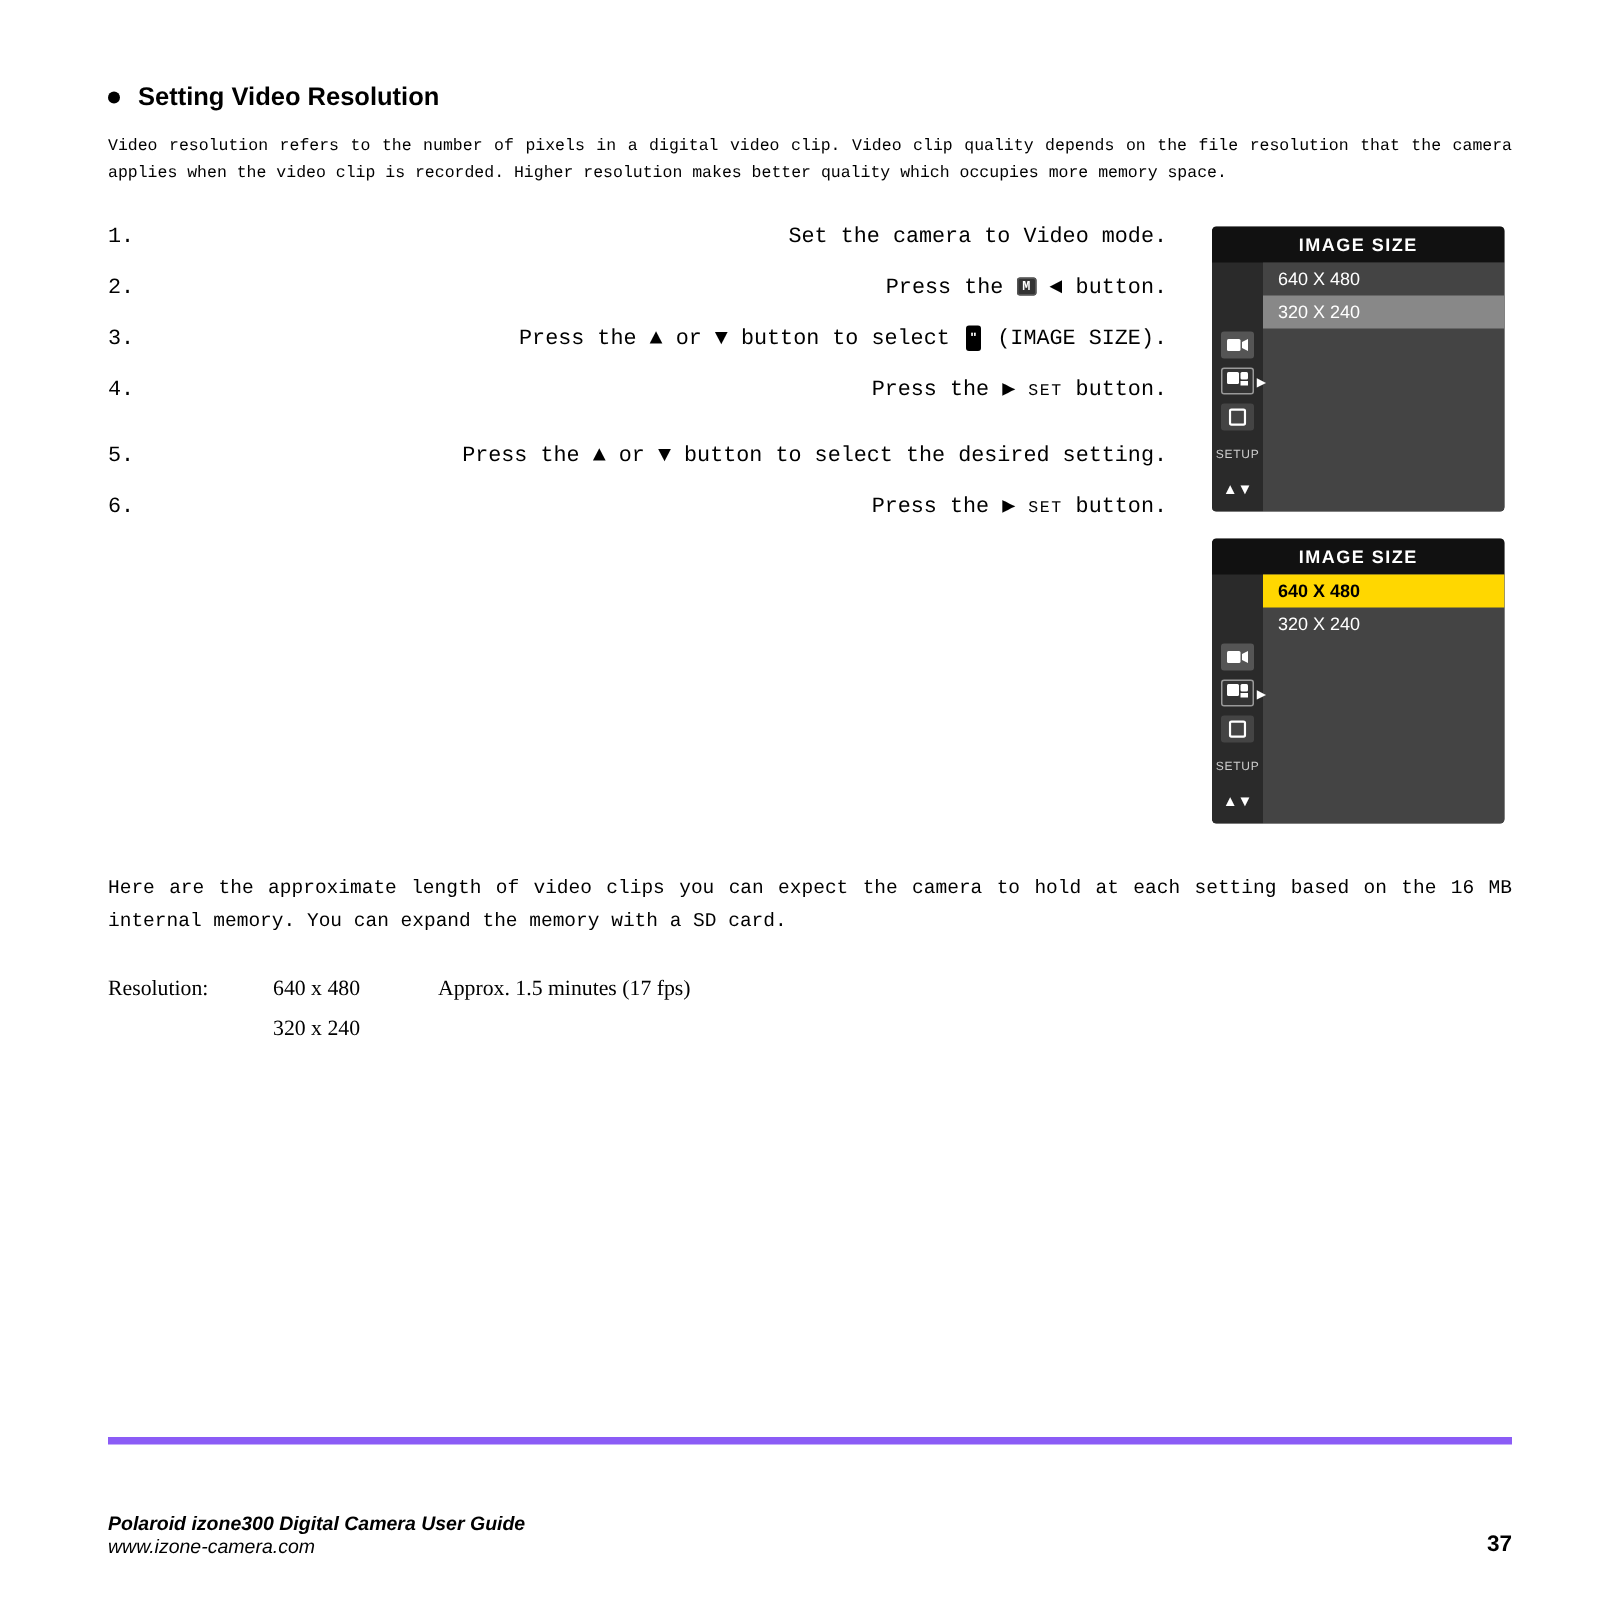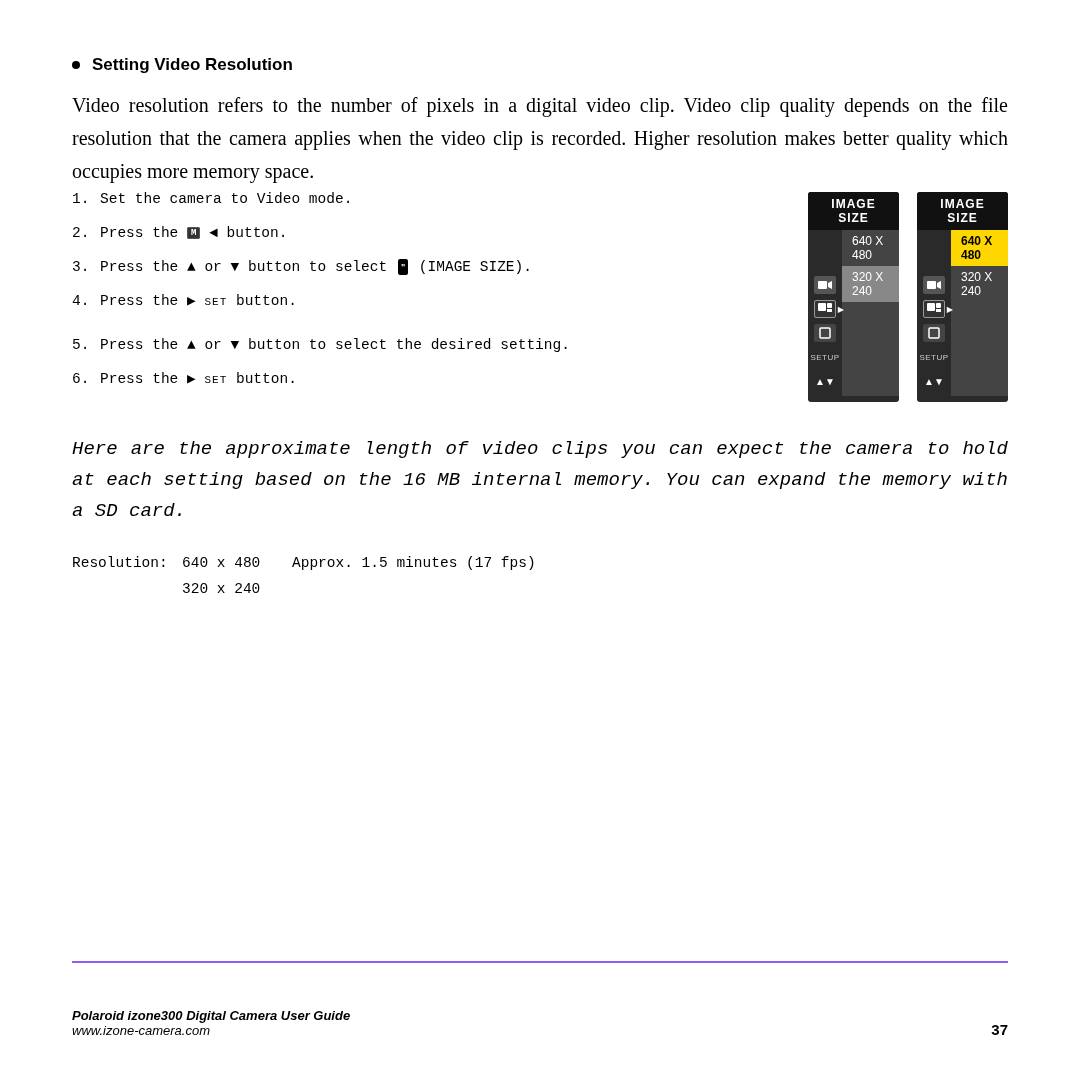--- a/index.html
+++ b/index.html
@@ -30,37 +30,38 @@
     .bullet-dot {
       display: inline-block;
       width: 8px;
       height: 8px;
       background: #000;
       border-radius: 50%;
       margin-right: 4px;
       flex-shrink: 0;
     }
     .intro-text {
-      font-size: 20px;
+      font-size: 11px;
       line-height: 1.65;
       text-align: justify;
-      font-family: Liberation Serif, serif;
+      margin-bottom: 22px;
+      font-family: Liberation Mono, monospace;
     }
     .content-area {
       display: flex;
       gap: 30px;
     }
     .steps-col {
       flex: 1;
     }
     .ui-col {
       width: 200px;
       flex-shrink: 0;
       display: flex;
-      flex-direction: row;
+      flex-direction: column;
       gap: 18px;
       padding-top: 4px;
     }
     .step-list {
       list-style: none;
       padding: 0;
       margin: 0;
     }
     .step-item {
       display: flex;
@@ -69,21 +70,21 @@
       font-family: 'Courier New', Courier, monospace;
       font-size: 14.5px;
       line-height: 1.65;
     }
     .step-num {
       min-width: 28px;
       font-weight: normal;
     }
     .step-text {
       flex: 1;
-      text-align: left;
+      text-align: right;
     }
     .icon-inline {
       display: inline-flex;
       align-items: center;
       justify-content: center;
       background: #000;
       color: #fff;
       font-size: 9px;
       font-weight: bold;
       padding: 1px 3px;
@@ -188,31 +189,30 @@
     
     .steps-group2 {
       margin-top: 20px;
     }
     
     .bottom-info {
       margin-top: 32px;
     }
     .bottom-text {
       font-family: 'Courier New', Courier, monospace;
-      font-size: 19px;
+      font-size: 13px;
       line-height: 1.65;
       text-align: justify;
       margin-bottom: 22px;
-      font-style: italic;
     }
     .resolution-table {
       display: flex;
       gap: 0;
       margin-top: 0;
-      font-family: Liberation Mono, monospace;
+      font-family: Liberation Serif, serif;
       font-size: 14.5px;
       line-height: 1.85;
     }
     .res-label {
       min-width: 110px;
     }
     .res-sizes {
       min-width: 110px;
     }
     .res-approx {
@@ -220,21 +220,21 @@
     }
     
     .page-footer {
       position: absolute;
       bottom: 42px;
       left: 72px;
       right: 72px;
       display: flex;
       justify-content: space-between;
       align-items: flex-end;
-      border-top: 2px solid #8b5cf6;
+      border-top: 5px solid #8b5cf6;
       padding-top: 10px;
     }
     .footer-left {
       font-size: 13px;
       font-style: italic;
     }
     .footer-brand {
       font-weight: bold;
       font-style: italic;
       font-size: 13px;

